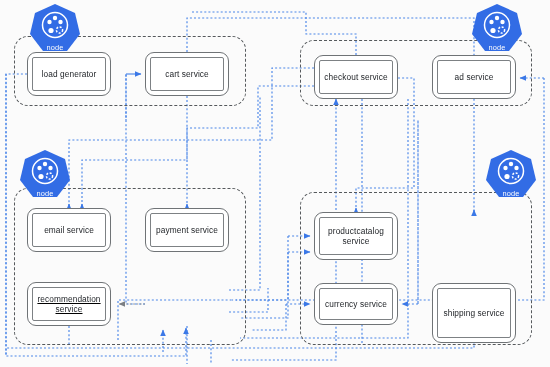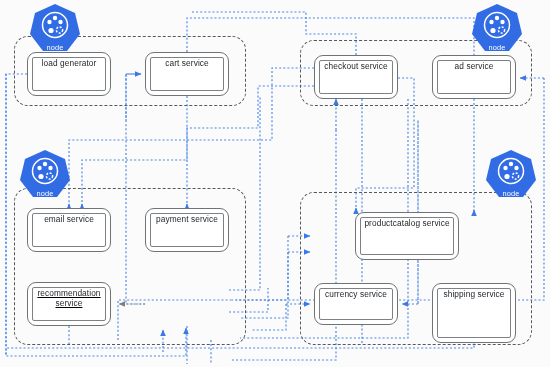--- a/index.html
+++ b/index.html
@@ -3,21 +3,21 @@
 <meta charset="utf-8">
 <style>
   html,body{margin:0;padding:0;background:#ffffff;}
   body{font-family:"Liberation Sans",sans-serif;}
   #canvas{position:relative;width:550px;height:367px;background:#fbfbfb;overflow:hidden;}
   svg#wires{position:absolute;left:0;top:0;width:550px;height:367px;}
 
   .group{position:absolute;border:1.4px dashed #55595c;border-radius:14px;box-sizing:border-box;background:transparent;}
 
   .svcbox{position:absolute;box-sizing:border-box;border:1.3px solid #6f7376;border-radius:9px;background:#ffffff;padding:4px;}
-  .svcbox .inner{box-sizing:border-box;width:100%;height:100%;border:1.1px solid #7d8184;border-radius:2px;display:flex;justify-content:center;text-align:center;background:#fff;}
+  .svcbox .inner{box-sizing:border-box;width:100%;height:100%;border:1.1px solid #7d8184;border-radius:2px;display:flex;align-items:center;justify-content:center;text-align:center;background:#fff;}
   .svcbox .lbl{font-size:8.3px;color:#23262a;line-height:1.22;letter-spacing:.1px;padding:0 3px;}
 
   .node-badge{position:absolute;width:54px;height:54px;}
   .node-badge svg{display:block;width:54px;height:54px;}
   .node-badge .ntxt{position:absolute;left:0;right:0;bottom:4.5px;text-align:center;font-size:7.4px;color:#ffffff;letter-spacing:.2px;}
 </style>
 </head>
 <body>
 
 <div id="canvas">
@@ -129,21 +129,21 @@
   <div class="svcbox" style="left:27px;top:208px;width:84px;height:44px;">
     <div class="inner">
         <span class="lbl">email service</span>
       </div>
   </div>
   <div class="svcbox" style="left:145px;top:208px;width:84px;height:44px;">
     <div class="inner">
         <span class="lbl">payment service</span>
       </div>
   </div>
-  <div class="svcbox" style="left:314px;top:212px;width:104px;height:48px;margin-left:41px;">
+  <div class="svcbox" style="left:314px;top:212px;width:84px;height:48px;">
     <div class="inner">
         <span class="lbl">productcatalog service</span>
       </div>
   </div>
   <div class="svcbox" style="left:27px;top:282px;width:84px;height:44px;text-decoration:underline;">
     <div class="inner">
         <span class="lbl">recommendation service</span>
       </div>
   </div>
   <div class="svcbox" style="left:314px;top:283px;width:84px;height:42px;">

